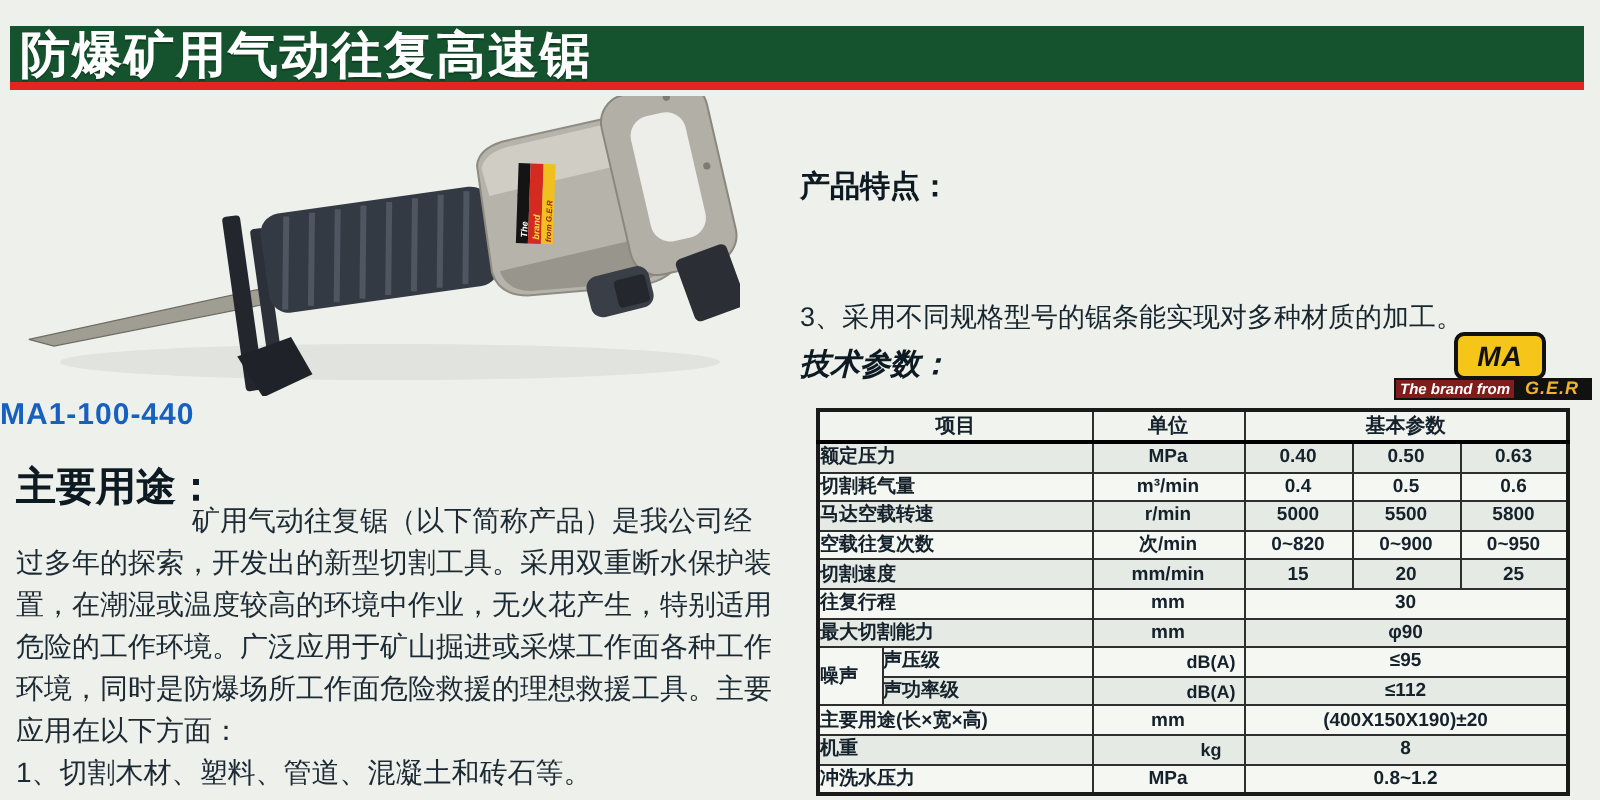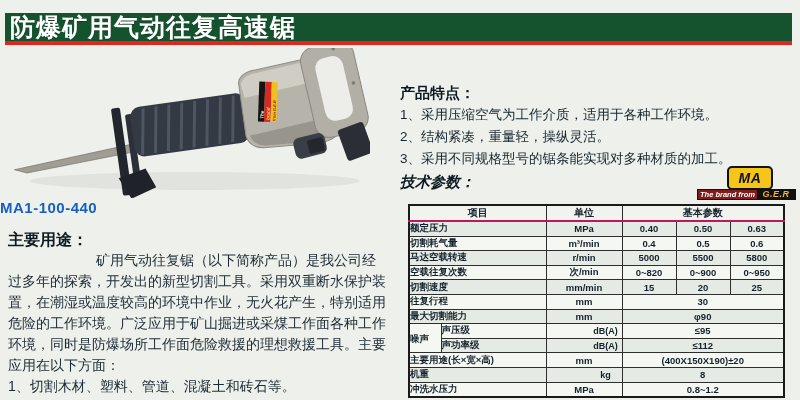--- a/index.html
+++ b/index.html
@@ -30,21 +30,21 @@
 
   
   .tool-photo{position:absolute;left:10px;top:48px;width:360px;height:150px;}
   .model-number{
     position:absolute;left:0;top:199px;width:372px;
     text-align:left;color:#1660bf;font-size:15px;font-weight:bold;
     letter-spacing:.5px;
   }
   .uses-heading{
     position:absolute;left:8px;top:230px;
-    font-size:16px;font-weight:bold;color:#0e1a22;
+    font-size:20px;font-weight:bold;color:#0e1a22;
   }
   .uses-body{
     position:absolute;left:8px;top:250px;width:378px;
     font-size:14px;line-height:21px;color:#1c2a33;
   }
   .uses-body p{margin:0;text-indent:88px;}
   .uses-body .use-item{line-height:21.5px;}
 
   
   .features-heading{
@@ -99,21 +99,21 @@
   table.params tr:nth-child(odd) td{background:#e5eae4;}
   table.params tr:nth-child(even) td{background:#f5f7f2;}
   td.item{padding-left:6px;text-align:left;}
   td.unit{text-align:center;font-size:11px;}
   td.unit.u-sm{font-size:9px;padding-left:43px;}
   td.val{text-align:center;font-size:9px;}
   td.noise{
     text-align:left;width:22px;word-break:break-all;
     line-height:11px;font-size:9.5px;padding:0 5px;
   }
-  table.params thead th{border-bottom:2px solid #be185d;}
+  table.params thead th{border-bottom:2px solid #000000;}
 </style>
 </head>
 <body>
 
 <div class="page">
 
   <div class="title-bar">
     <span class="title-text">防爆矿用气动往复高速锯</span>
   </div>
   <div class="title-stripe"></div>
@@ -171,22 +171,20 @@
   <div class="model-number">MA1-100-440</div>
 
   <div class="uses-heading">主要用途：</div>
   <div class="uses-body">
     <p>矿用气动往复锯（以下简称产品）是我公司经过多年的探索，开发出的新型切割工具。采用双重断水保护装置，在潮湿或温度较高的环境中作业，无火花产生，特别适用危险的工作环境。广泛应用于矿山掘进或采煤工作面各种工作环境，同时是防爆场所工作面危险救援的理想救援工具。主要应用在以下方面：</p>
     <div class="use-item">1、切割木材、塑料、管道、混凝土和砖石等。</div>
     <div class="use-item">2、救援:破拆场合。</div>
   </div>
 
   <div class="features-heading">产品特点：</div>
-  <div class="feature-item f0">1、采用压缩空气为工作介质，适用于各种工作环境。</div>
-  <div class="feature-item f1">2、结构紧凑，重量轻，操纵灵活。</div>
   <div class="feature-item f2">3、采用不同规格型号的锯条能实现对多种材质的加工。</div>
 
   <div class="tech-heading">技术参数：</div>
 
   <div class="ma-logo">MA</div>
   <div class="ma-bar">
     <span class="tagline">The brand from</span>
     <span class="company">G.E.R</span>
   </div>
 

